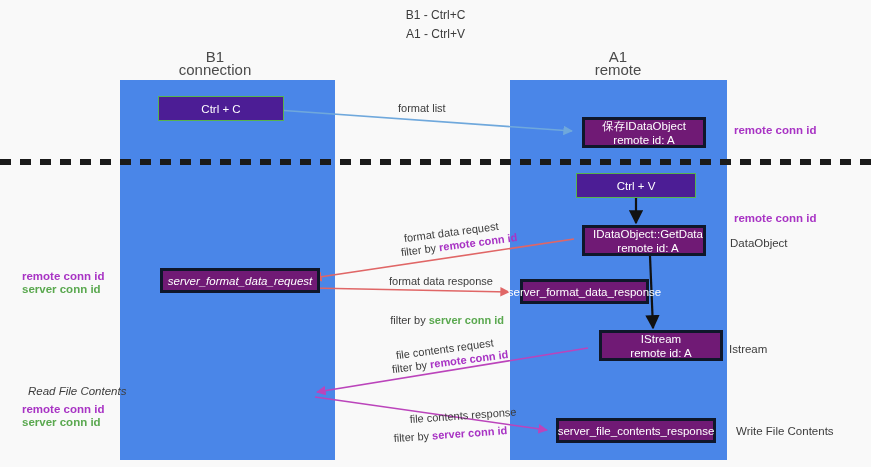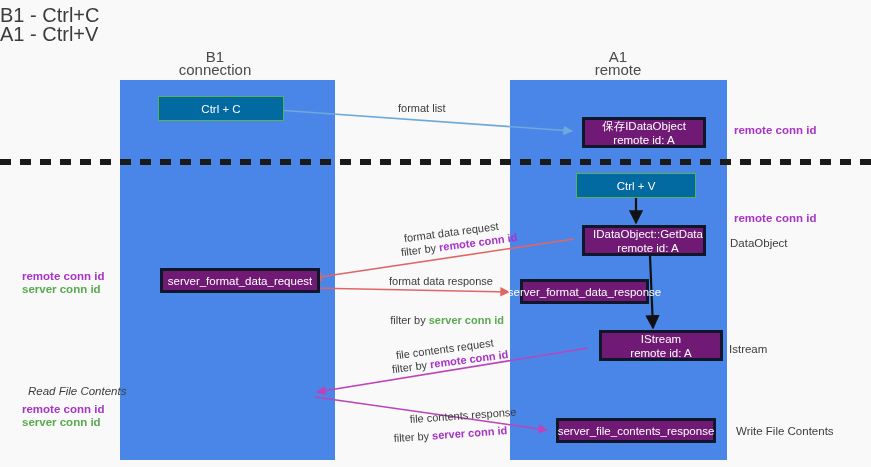--- a/index.html
+++ b/index.html
@@ -17,22 +17,22 @@
     background: #f9f9f9;
     overflow: hidden;
   }
 
   
   .title {
     position: absolute;
     left: 0;
     top: 6px;
     width: 871px;
-    text-align: left;
-    font-size: 20px;
+    text-align: center;
+    font-size: 12px;
     color: #3c3c3c;
     line-height: 19px;
     white-space: pre;
   }
 
   
   .col-head {
     position: absolute;
     text-align: center;
     font-size: 15px;
@@ -54,21 +54,21 @@
     display: flex;
     align-items: center;
     justify-content: center;
     text-align: center;
     font-size: 11.5px;
     color: #ffffff;
     line-height: 14px;
     white-space: pre;
   }
   .node.green {
-    background: #0369a1;
+    background: #4c1d95;
     border: 1px solid #57b34e;
   }
   .node.orange {
     background: #701a75;
     border: 3px solid #0f172a;
     margin-left: 8px;
   }
 
   
   .ann {
@@ -156,21 +156,21 @@
   <div class="node green" style="left:158px; top:96px; width:126px; height:25px;">Ctrl + C</div>
 
   <div class="node orange" style="left:574px; top:117px; width:124px; height:31px;">保存IDataObject
 remote id: A</div>
 
   <div class="node green" style="left:576px; top:173px; width:120px; height:25px;">Ctrl + V</div>
 
   <div class="node orange" style="left:574px; top:225px; width:124px; height:31px;padding-left:8px;">IDataObject::GetData
 remote id: A</div>
 
-  <div class="node orange" style="left:152px; top:268px; width:160px; height:25px;">server_format_data_request</div>
+  <div class="node orange" style="left:152px; top:268px; width:160px; height:25px;font-style:italic;">server_format_data_request</div>
 
   <div class="node orange" style="left:512px; top:279px; width:129px; height:25px;text-align:right;">server_format_data_response</div>
 
   <div class="node orange" style="left:591px; top:330px; width:124px; height:31px;">IStream
 remote id: A</div>
 
 
   <div class="node orange" style="left:548px; top:418px; width:160px; height:25px;">server_file_contents_response</div>
 
   <div class="edge-label" style="left:398px; top:101px;">format list</div>

